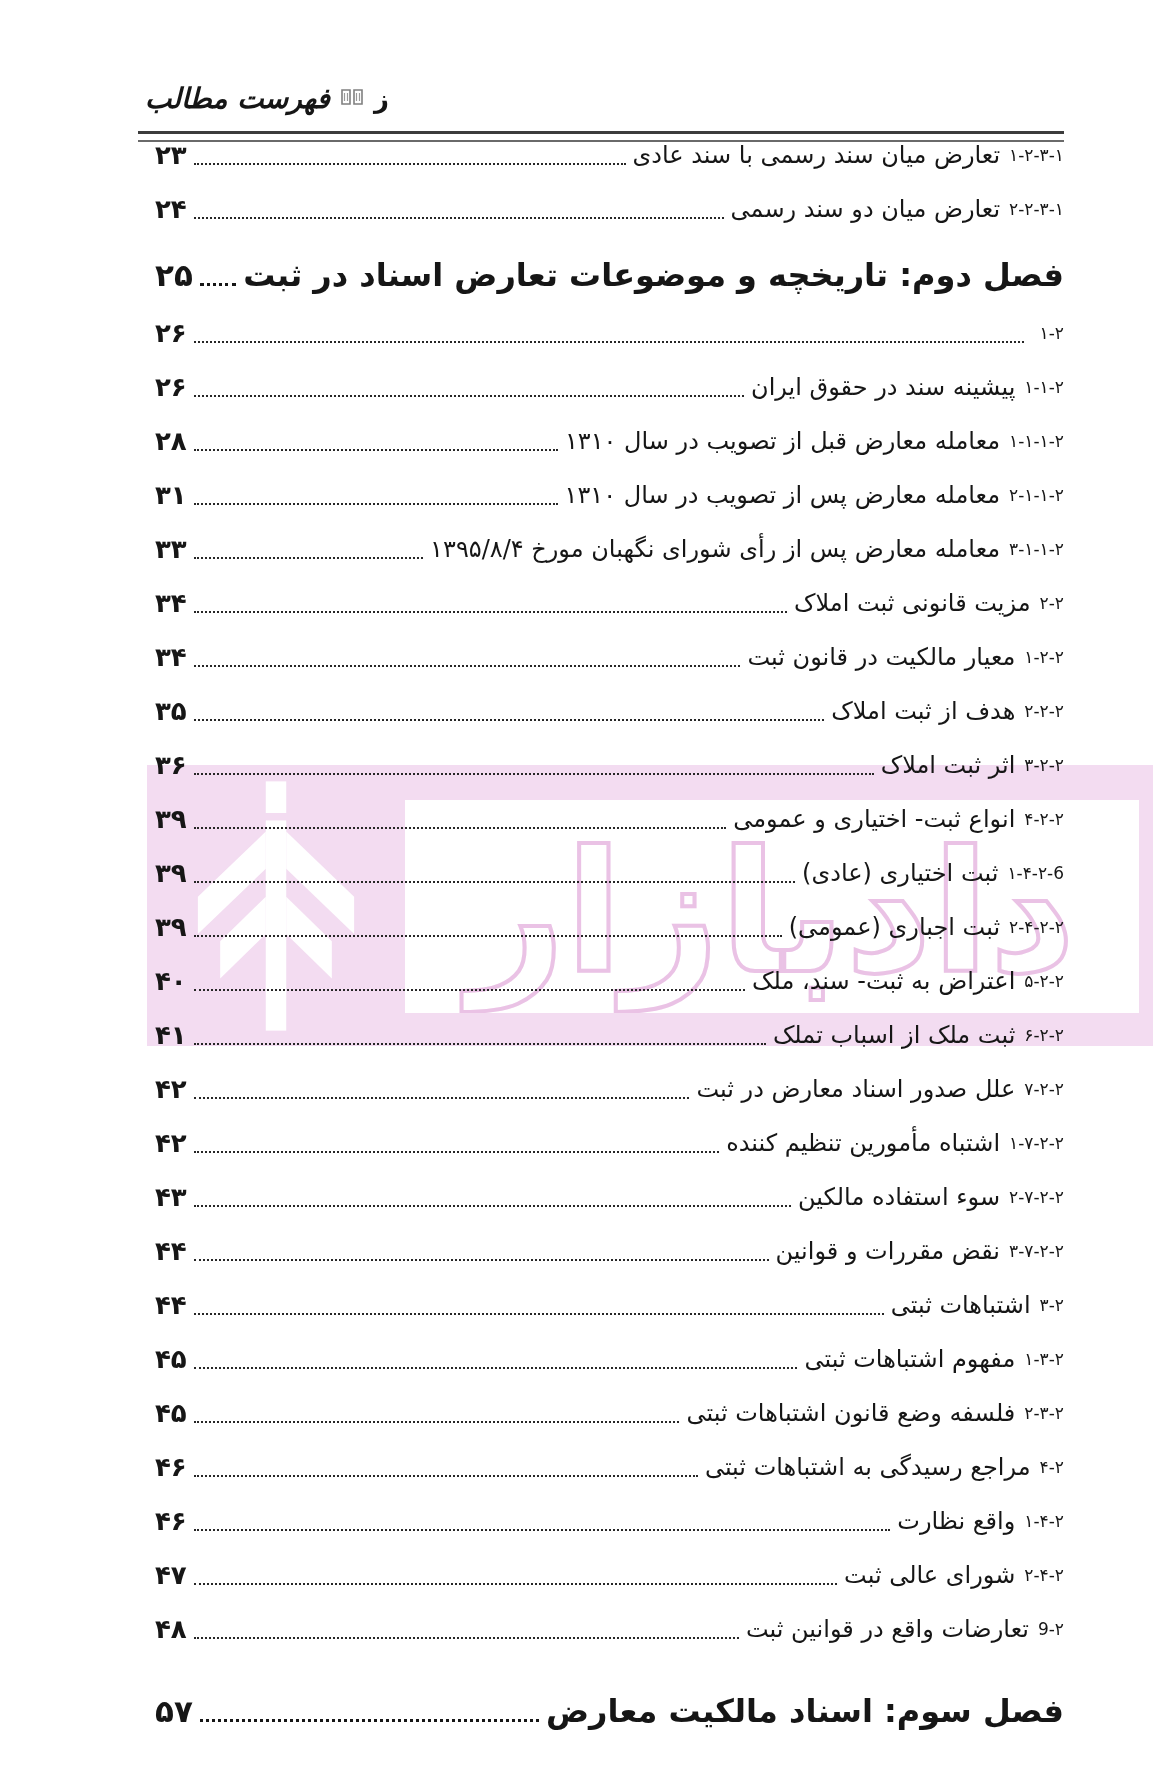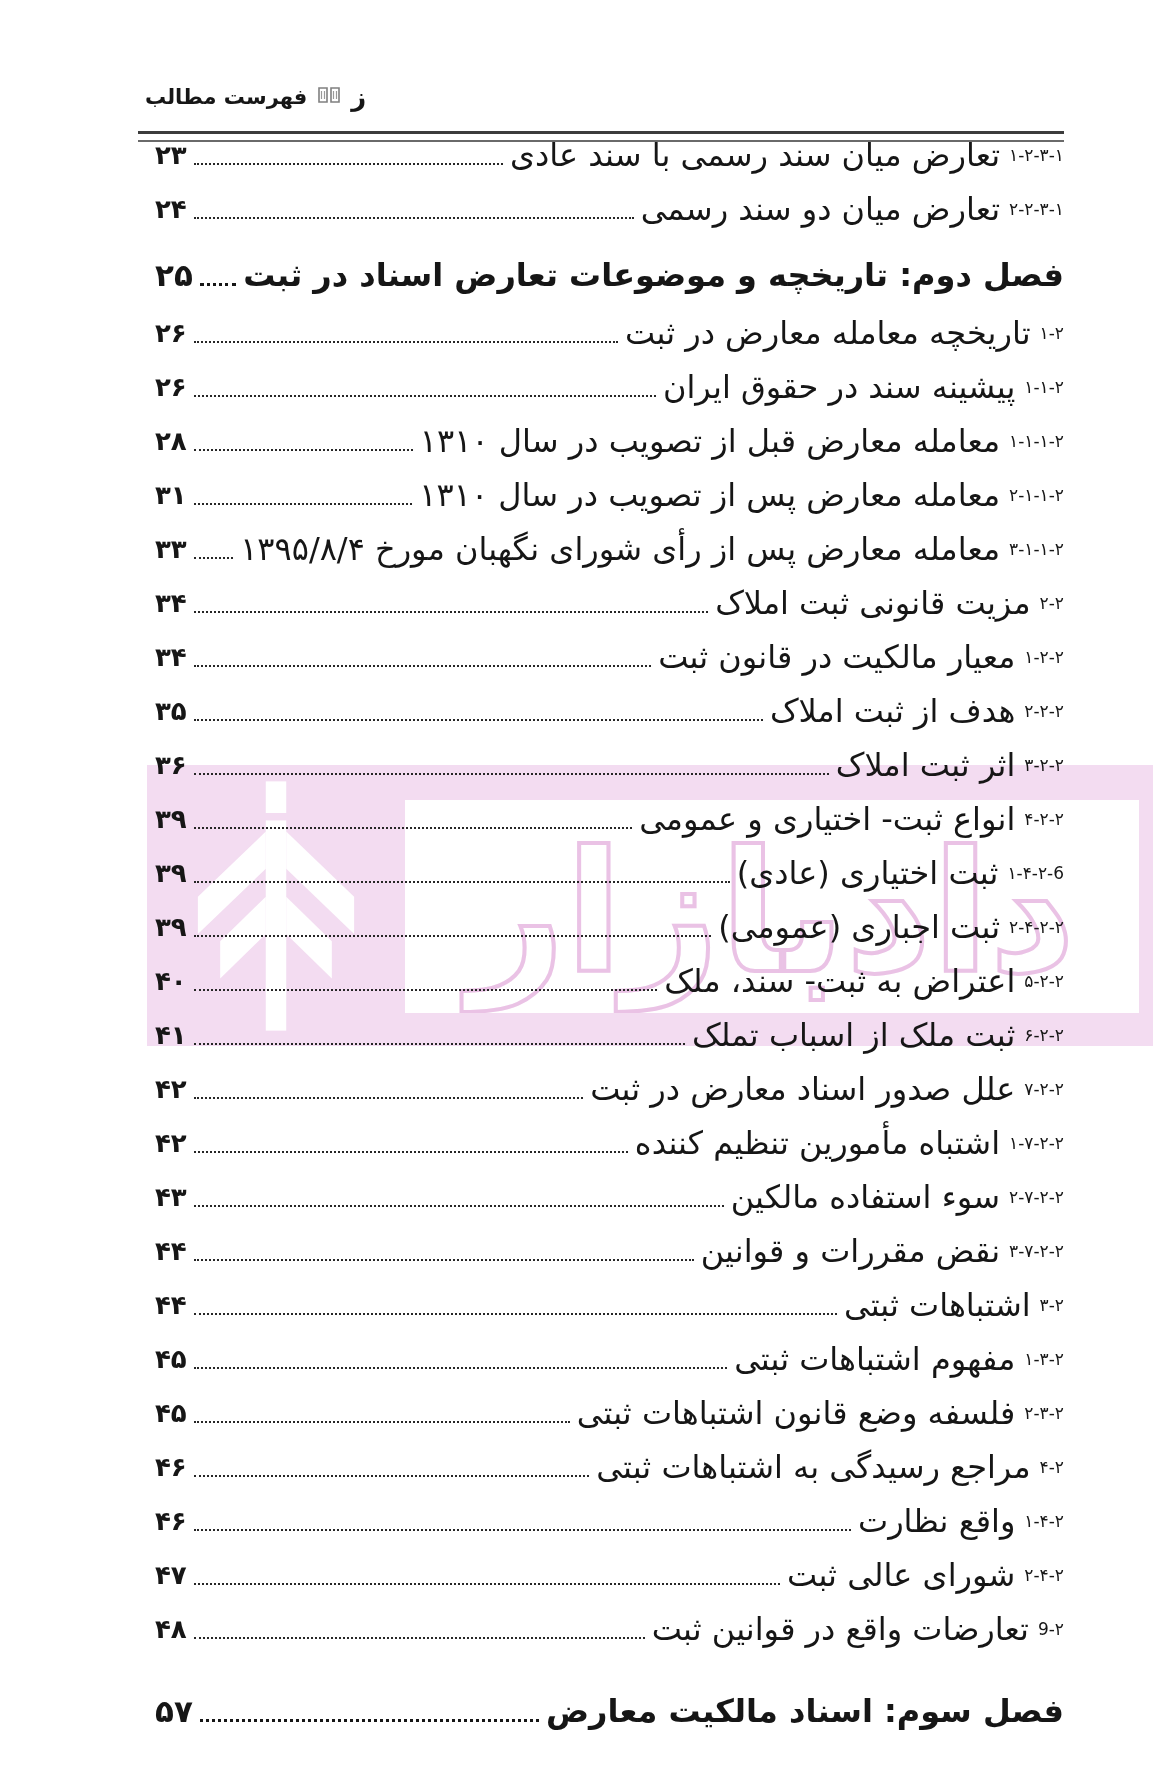--- a/index.html
+++ b/index.html
@@ -11,21 +11,21 @@
     overflow:hidden;
     font-family:"DejaVu Sans",sans-serif;
     color:#161616;
   }
   
   .runhead{
     position:absolute;top:82px;left:145px;
     display:flex;flex-direction:row;align-items:center;gap:10px;
     z-index:2;
   }
-  .runhead .rh-title{font-size:21px;font-weight:700;letter-spacing:.5px;}
+  .runhead .rh-title{font-size:28px;font-weight:700;letter-spacing:.5px;font-style:italic;}
   .runhead .rh-letter{font-size:26px;font-weight:700;}
   .book-ico{display:inline-block;opacity:.75;}
   .dbl-rule{
     position:absolute;left:138px;right:94px;top:131px;height:6px;
     border-top:3px solid #3c3c3c;border-bottom:2px solid #6a6a6a;
     z-index:2;
   }
   
   .watermark{
     position:absolute;left:147px;top:765px;width:1006px;height:281px;
@@ -53,21 +53,21 @@
     padding:0 94px 0 112px;
     direction:rtl;
     z-index:1;
   }
   .row{display:flex;align-items:center;height:54px;}
   .row .num{
     direction:ltr;unicode-bidi:bidi-override;
     font-size:17px;white-space:nowrap;
     margin-left:9px;letter-spacing:1px;
   }
-  .row .title{font-size:32px;white-space:nowrap;}
+  .row .title{font-size:24px;white-space:nowrap;}
   .row .leader{
     flex:1 1 auto;height:0;margin:0 7px;
     border-bottom:2.6px dotted #262626;
     transform:translateY(9px);
     min-width:12px;
   }
   .row .pagenum{
     font-size:26px;font-weight:700;white-space:nowrap;letter-spacing:1px;margin-left:43px;
   }
   .row.chapter{height:62px;margin-top:8px;}
@@ -125,21 +125,20 @@
       <span class="leader"></span>
       <span class="pagenum">۲۴</span>
     </div>
       <div class="row chapter">
       <span class="title">فصل دوم: تاریخچه و موضوعات تعارض اسناد در ثبت</span>
       <span class="leader"></span>
       <span class="pagenum">۲۵</span>
     </div>
       <div class="row">
       <span class="num">۱-۲</span>
-      <span class="title">تاریخچه معامله معارض در ثبت</span>
       <span class="leader"></span>
       <span class="pagenum">۲۶</span>
     </div>
       <div class="row">
       <span class="num">۱-۱-۲</span>
       <span class="title">پیشینه سند در حقوق ایران</span>
       <span class="leader"></span>
       <span class="pagenum">۲۶</span>
     </div>
       <div class="row">

